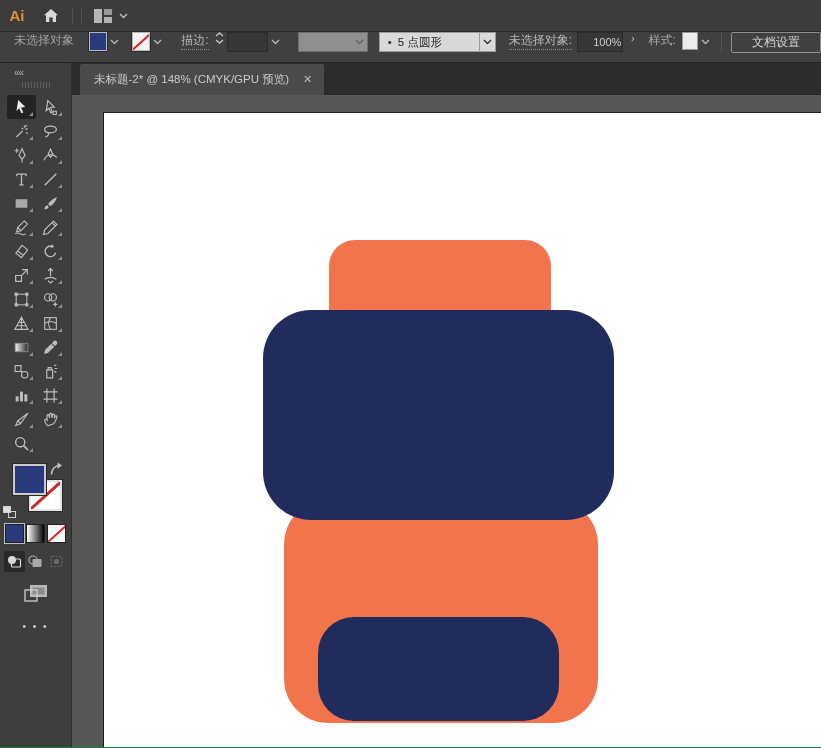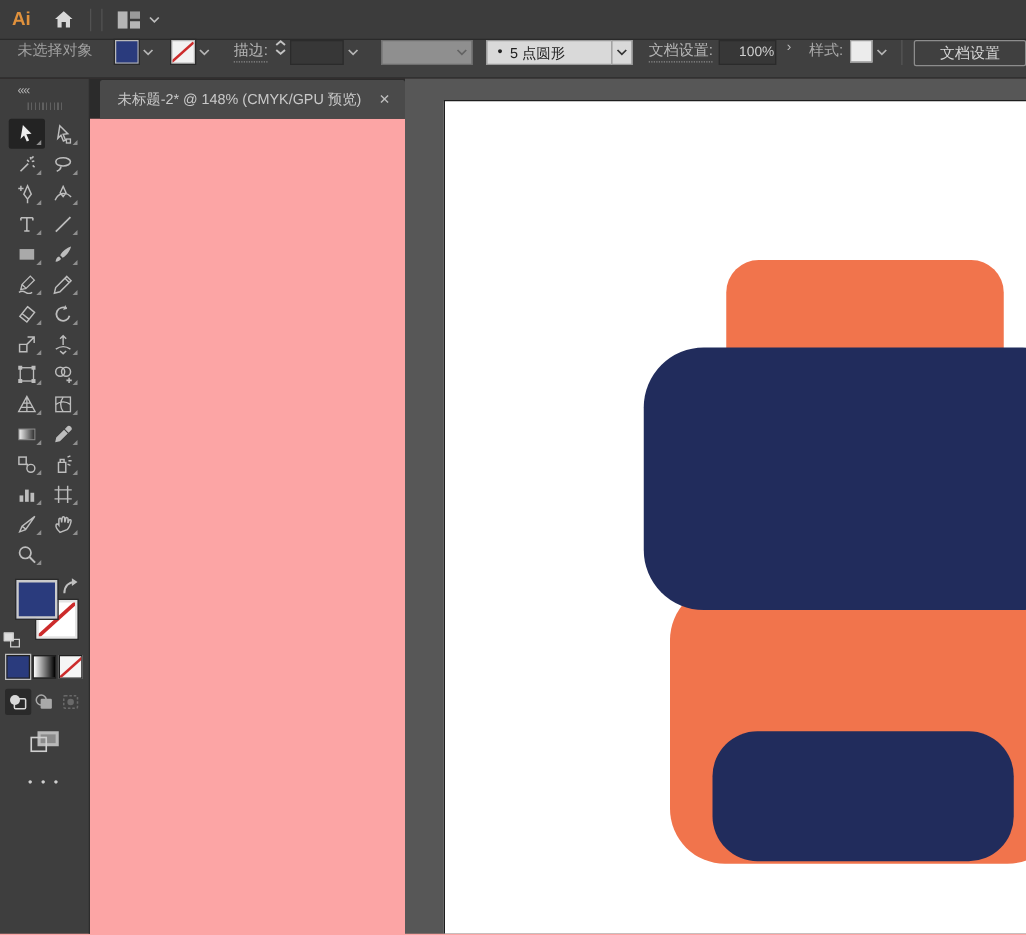--- a/index.html
+++ b/index.html
@@ -1,18 +1,18 @@
 <!DOCTYPE html>
 <html><head>
 <meta charset="utf-8">
 <style>
   * { margin:0; padding:0; box-sizing:border-box; }
   html,body { width:821px; height:748px; overflow:hidden; }
   body { font-family:"Liberation Sans","DejaVu Sans",sans-serif; background:#333; }
-  .app { position:relative; width:821px; height:748px; background:#fca5a5; overflow:hidden; }
+  .app { position:relative; width:821px; height:748px; background:#15803d; overflow:hidden; }
 
   
   .menubar { height:32px; background:#3c3c3c; display:flex; align-items:center; border-bottom:1px solid #2a2a2a; }
   .brand { width:34px; text-align:center; font-weight:bold; font-size:15px; color:#e0913c; letter-spacing:0; }
   .home-btn { width:34px; display:flex; justify-content:center; align-items:center; }
   .vsep { width:1px; height:18px; background:#525252; margin:0 4px; }
   .menu-item { color:#d8d8d8; font-size:12.5px; padding:0 9px; line-height:31px; cursor:default; white-space:nowrap; }
   .workspace-btn { display:flex; align-items:center; gap:7px; margin-left:8px; }
 
   
@@ -66,21 +66,21 @@
 
   .draw-modes { display:flex; justify-content:center; margin-top:8px; }
   .dm { width:21px; height:21px; display:flex; align-items:center; justify-content:center; }
   .dm.active { background:#2a2a2a; border-radius:2px; }
   .dm.dis { opacity:.35; }
 
   .screen-mode { display:flex; justify-content:center; margin-top:12px; }
   .toolbar-more { text-align:center; color:#cfcfcf; font-size:10px; letter-spacing:2px; margin-top:18px; }
 
   
-  .right-col { flex:1; display:flex; flex-direction:row; min-width:0;text-align:right; }
+  .right-col { flex:1; display:flex; flex-direction:column; min-width:0;text-align:right; }
   .tabbar { height:32px; background:#2b2b2b; display:flex; align-items:flex-end; }
   .doc-tab { margin-left:8px; height:31px; background:#4a4a4a; display:flex; align-items:center; gap:14px; padding:0 12px 0 14px; border-radius:2px 2px 0 0; }
   .doc-tab .title { color:#c9c9c9; font-size:11.5px; white-space:nowrap; }
   .doc-tab .close { color:#bdbdbd; font-size:11px; cursor:default; }
 
   .canvas { flex:1; background:#575757; position:relative; overflow:hidden; }
   .artboard { position:absolute; left:31px; top:17px; right:0; bottom:0; background:#fff; border:1px solid #1d1d1d; border-right:none; border-bottom:none; }
   .shape { position:absolute; }
 
   svg.ic { display:block; }
@@ -154,21 +154,21 @@
         <span>•</span>
         <span>5 点圆形</span>
       </div>
       <div class="brush-chev">
         <svg class="ic" width="9" height="6" viewBox="0 0 9 6">
             <path d="M1 1l3.5 3.5L8 1" stroke="#333" stroke-width="1.4" fill="none"></path>
           </svg>
       </div>
     </div>
 
-    <div class="cb-label" style="margin-left:13px;">文档设置:</div>
+    <div class="cb-label" style="margin-left:13px;">未选择对象:</div>
     <div class="cb-field opacity-field">100%</div>
     <div class="more-arrow">›</div>
 
     <div class="cb-label" style="margin-left:10px; border-bottom:none; color:#a8a8a8;">样式:</div>
     <div class="style-swatch"></div>
     <div class="chev-btn">
       <svg class="ic" width="9" height="6" viewBox="0 0 9 6">
           <path d="M1 1l3.5 3.5L8 1" stroke="#b5b5b5" stroke-width="1.4" fill="none"></path>
         </svg>
     </div>

